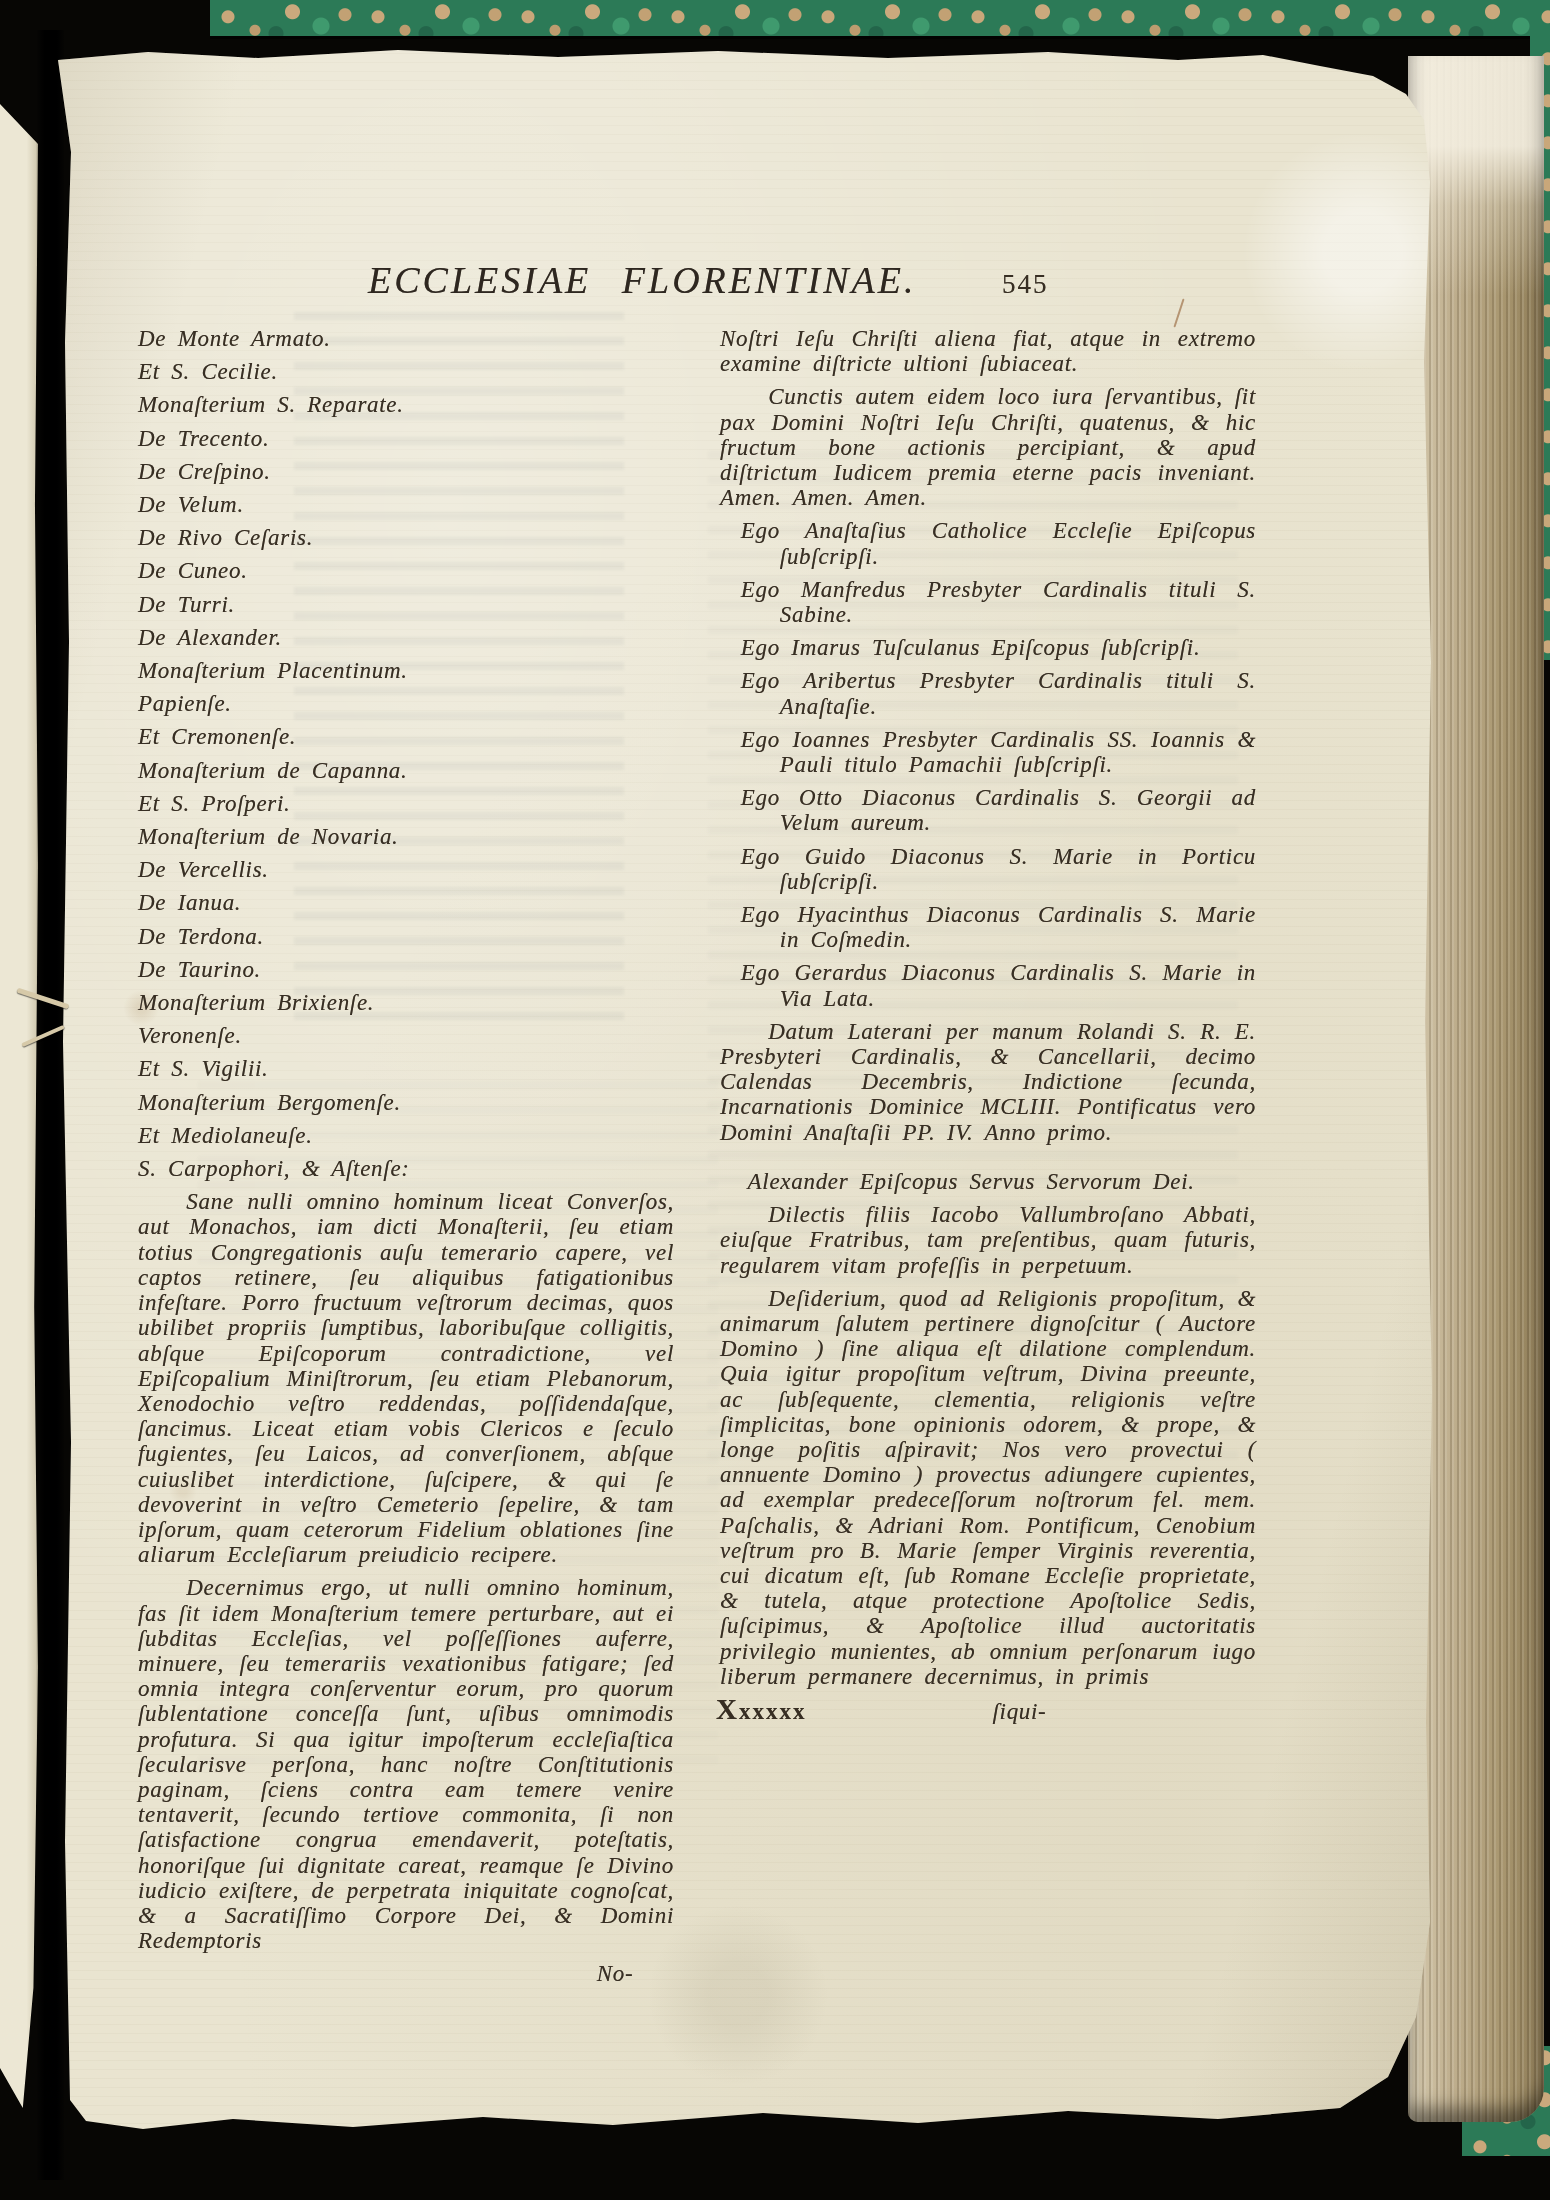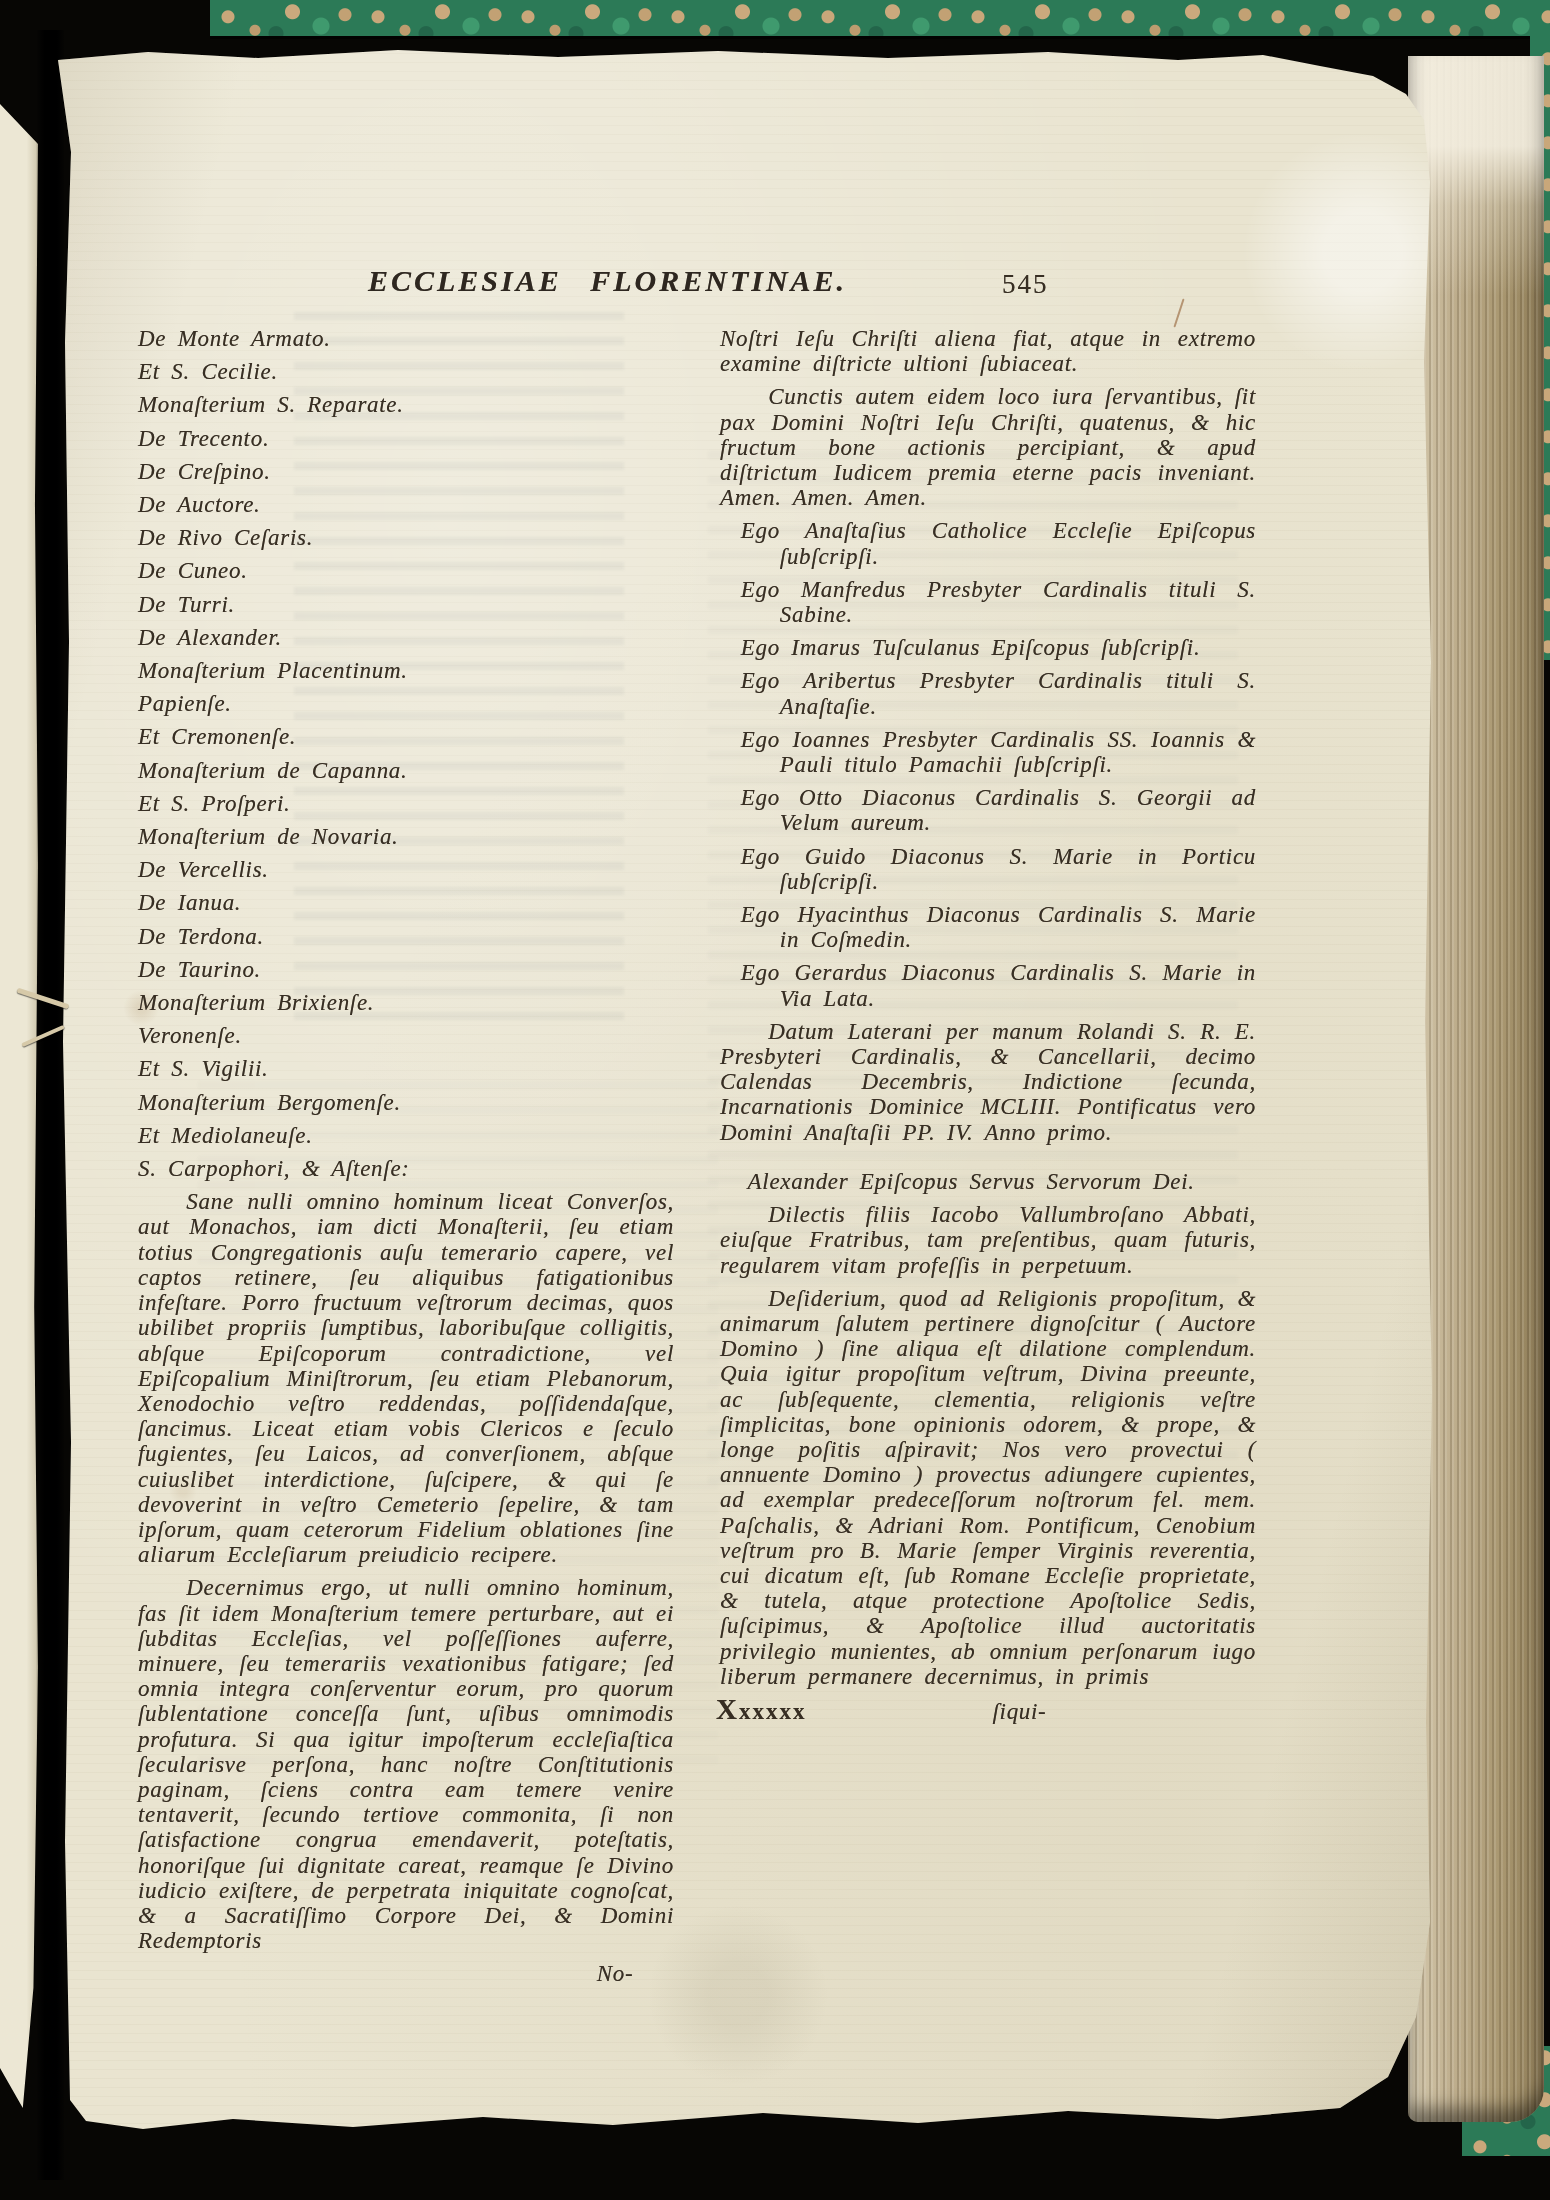--- a/index.html
+++ b/index.html
@@ -72,21 +72,21 @@
 
   .pen-mark{position:absolute;left:1120px;top:256px;width:2px;height:30px;background:#9a6a40;
     transform:rotate(18deg);opacity:.65;border-radius:1px;}
 
   
   .content{position:absolute;left:72px;top:226px;width:1134px;color:#372e23;
     font-size:23px;line-height:25.2px;font-style:italic;
     letter-spacing:.7px;word-spacing:5px;text-align:justify;
     text-shadow:0 0 .6px rgba(55,46,35,.55);}
   .header{position:relative;height:42px;}
-  .title{position:absolute;left:238px;top:0;font-weight:bold;font-size:30px;letter-spacing:3px;
+  .title{position:absolute;left:238px;top:0;font-weight:normal;font-size:38px;letter-spacing:3px;
     word-spacing:18px;color:#2e2720;white-space:nowrap;}
   .pagenum{position:absolute;left:872px;top:4px;font-style:normal;font-size:27px;letter-spacing:2px;}
   .cols{display:flex;gap:30px;margin-top:8px;}
   .col{width:552px;}
   .blk{margin:8px;}
   .blk.list{text-align:left;}
   .blk.indent{text-indent:2.1em;font-family:Liberation Serif, serif;}
   .blk.noindent{text-indent:0;}
   .blk.sub{padding-left:2.6em;text-indent:-1.7em;}
   .blk.heading{margin-top:24px;text-indent:1.2em;}
@@ -124,21 +124,21 @@
 
       <div class="cols">
         <div class="col">
           <div>
 
           <div class="blk list">De Monte Armato.</div>
               <div class="blk list">Et S. Cecilie.</div>
               <div class="blk list">Monaſterium S. Reparate.</div>
               <div class="blk list">De Trecento.</div>
               <div class="blk list">De Creſpino.</div>
-              <div class="blk list">De Auctore.</div>
+              <div class="blk list">De Velum.</div>
               <div class="blk list">De Rivo Ceſaris.</div>
               <div class="blk list">De Cuneo.</div>
               <div class="blk list">De Turri.</div>
               <div class="blk list">De Alexander.</div>
               <div class="blk list">Monaſterium Placentinum.</div>
               <div class="blk list">Papienſe.</div>
               <div class="blk list">Et Cremonenſe.</div>
               <div class="blk list">Monaſterium de Capanna.</div>
               <div class="blk list">Et S. Proſperi.</div>
               <div class="blk list">Monaſterium de Novaria.</div>

